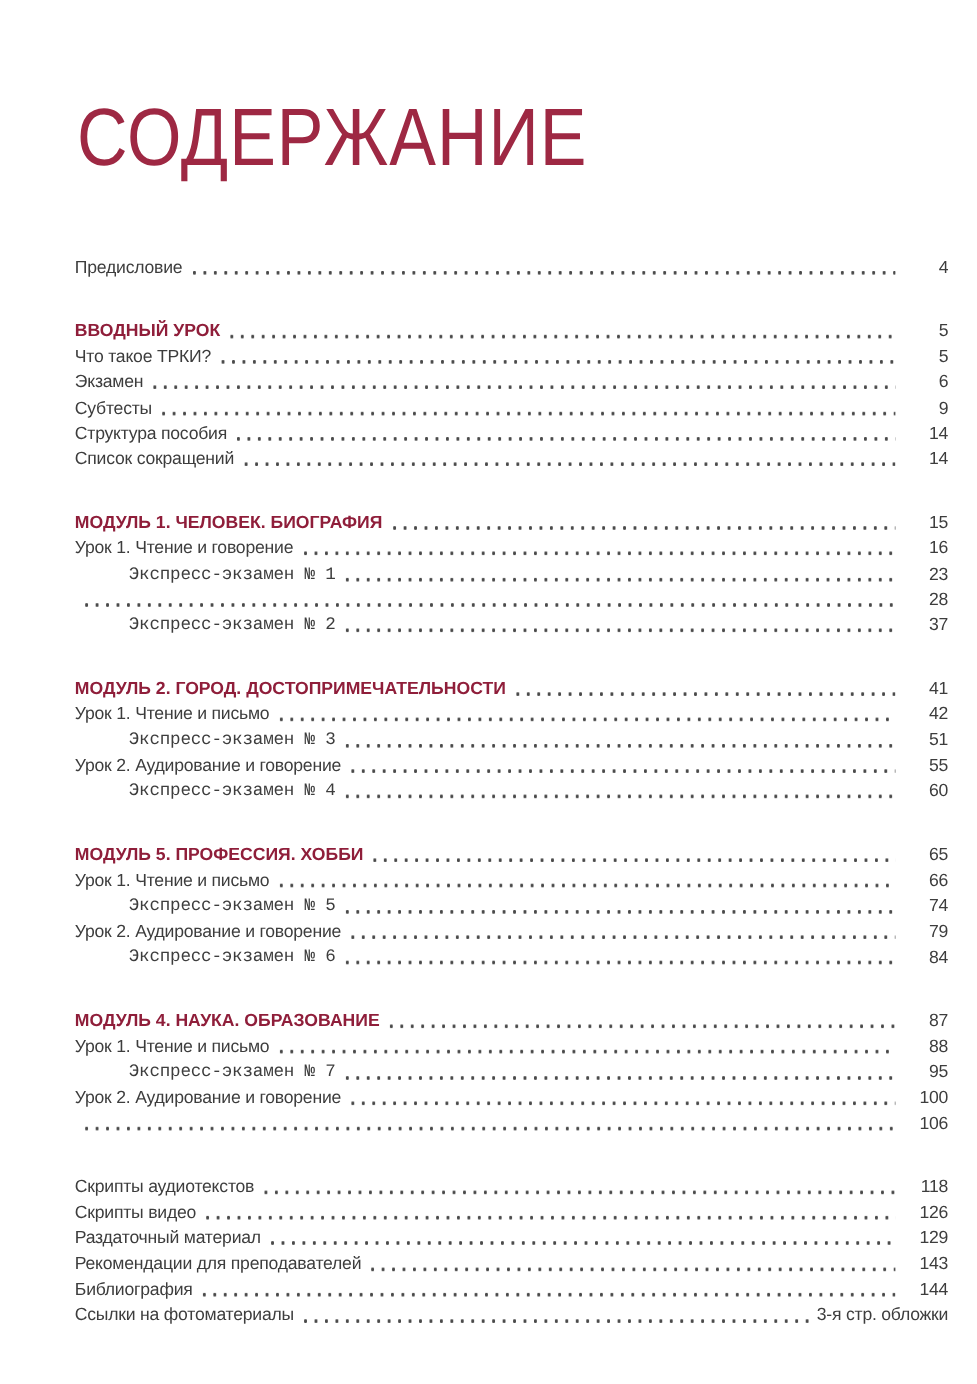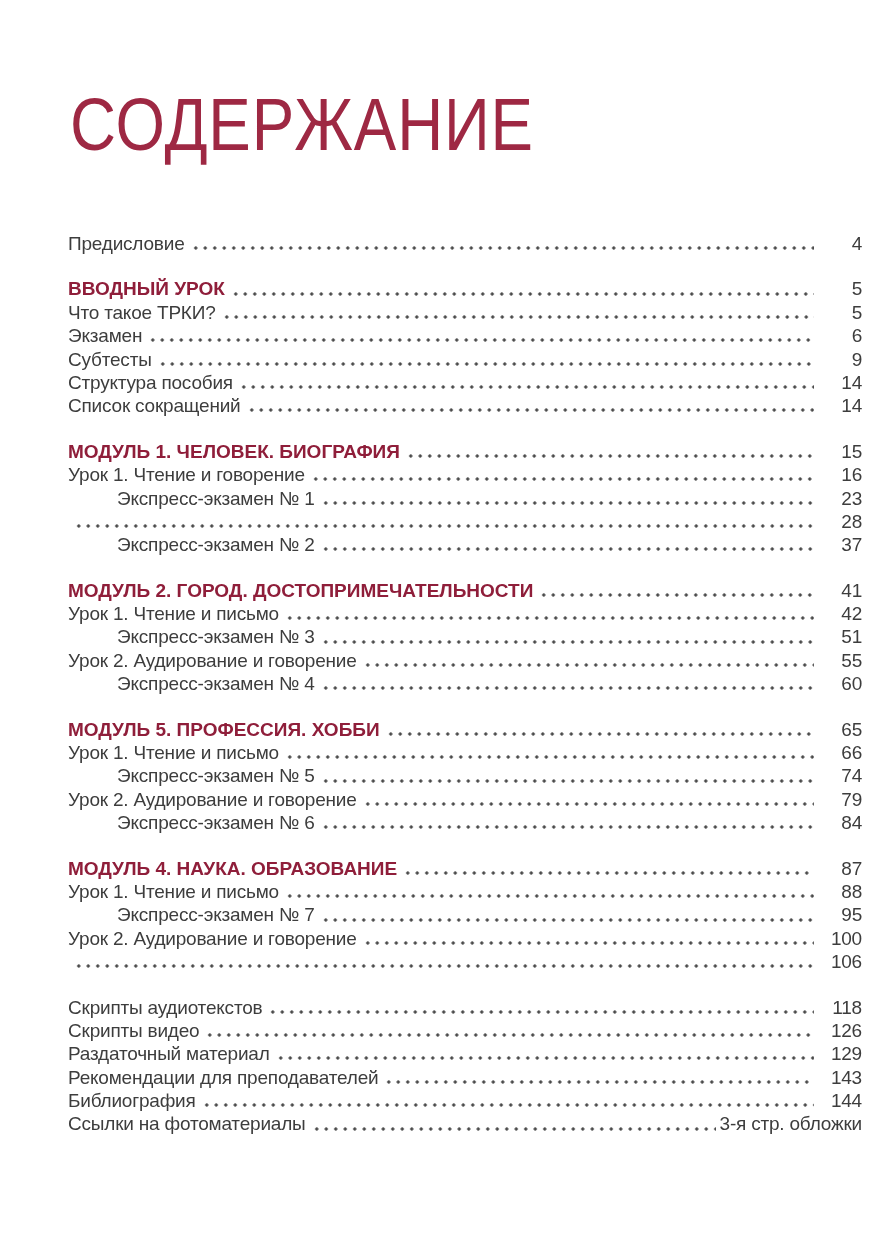--- a/index.html
+++ b/index.html
@@ -23,32 +23,32 @@
     font-size:74px;
     font-weight:400;
     line-height:74px;
     letter-spacing:1px;
     color:var(--title);
     transform:scaleX(0.86);
     transform-origin:left top;
     white-space:nowrap;
   }
   .toc{margin-top:70px;}
-  .toc-group{margin-top:22px;}
+  .toc-group{margin-top:34px;}
   .toc-group:first-child{margin-top:0;}
   .toc-row{
     display:flex;
     align-items:flex-end;
     height:23.4px;
     line-height:23.4px;
-    font-size:19px;
+    font-size:16px;
     letter-spacing:-0.2px;
   }
   .toc-row .label{flex:0 0 auto;white-space:nowrap;}
-  .toc-row.indent .label{padding-left:49px;}
+  .toc-row.indent .label{padding-left:49px;font-family:Liberation Mono, monospace;}
   .toc-row.heading .label{
     font-weight:700;
     color:var(--heading);
     letter-spacing:0;
   }
   .leader{
     flex:1 1 auto;
     height:23.4px;
     margin:0 4px 0 6px;
     background-image:radial-gradient(circle,var(--dots) 1.35px,rgba(74,74,74,0) 1.75px);

